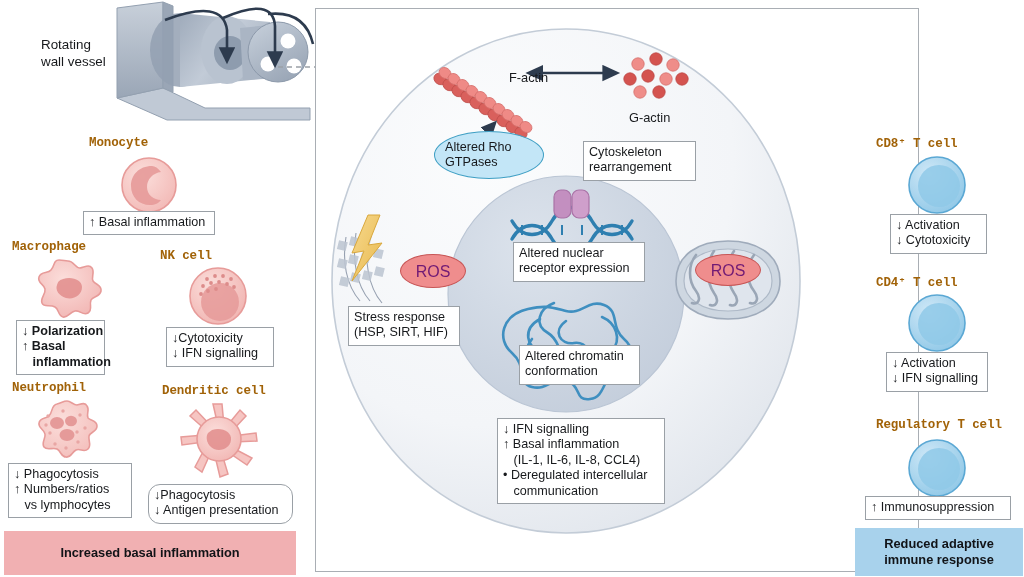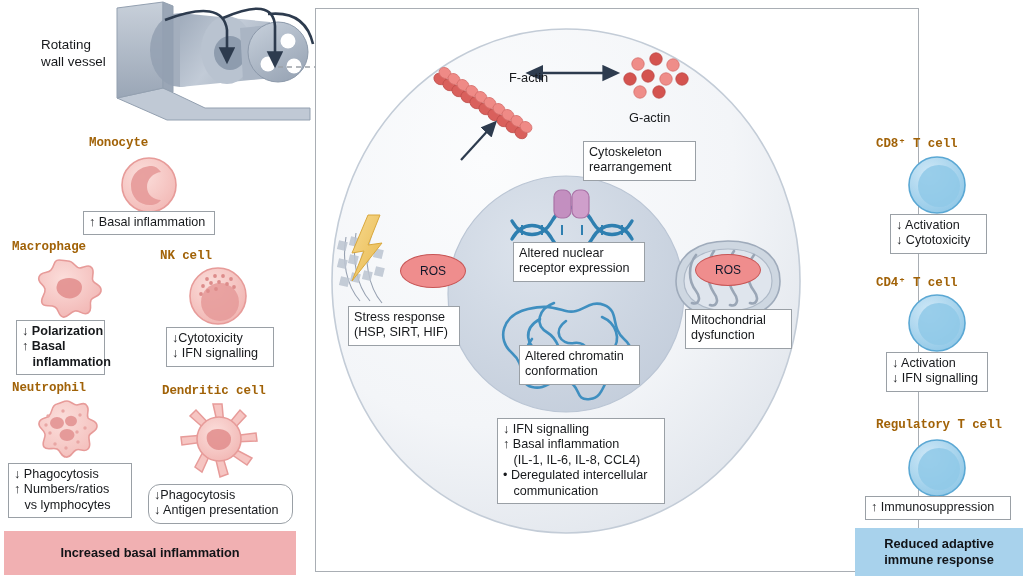--- a/index.html
+++ b/index.html
@@ -85,22 +85,22 @@
     background: #c3e6f7;
     border: 1.4px solid #3f9fc4;
     color: #17191c;
     padding-left: 10px;
     justify-content: flex-start;
     white-space: pre;
   }
   .ros-tag {
     background: #ef8d8d;
     border: 1.4px solid #c75656;
-    color: #0f172a;
-    font-size: 12px;
+    color: #701a75;
+    font-size: 16px;
     font-weight: normal;
     justify-content: center;
   }
 
   svg { display: block; overflow: visible; }
 </style>
 </head>
 <body>
 
 <div id="root">
@@ -414,39 +414,39 @@
           <path d="M398,242 C390,254 390,272 398,284 C404,292 400,298 394,296"></path>
           <path d="M418,242 C410,254 410,272 418,284 C424,292 420,298 414,296"></path>
           <path d="M438,246 C430,256 430,272 438,282 C444,290 440,296 434,294"></path>
         </g>
       </g>
     </svg>
 
     <div class="plain-label" style="left:193px; top:61px;">F-actin</div>
     <div class="plain-label" style="left:313px; top:101px;">G-actin</div>
 
+    <div class="ellipse-tag" id="rho-tag" style="left:118px; top:122px; width:110px; height:48px;">Altered Rho
+GTPases</div>
 
     <div class="ellipse-tag ros-tag" style="left:84px; top:245px; width:66px; height:34px;">ROS</div>
 
     <div class="ellipse-tag ros-tag" style="left:379px; top:245px; width:66px; height:32px;">ROS</div>
 
     <div class="note-box" style="left:267px; top:132px; width:113px;">Cytoskeleton
 rearrangement</div>
 
     <div class="note-box" style="left:197px; top:233px; width:132px;">Altered nuclear
 receptor expression</div>
 
     <div class="note-box" style="left:32px; top:297px; width:112px;">Stress response
 (HSP, SIRT, HIF)</div>
 
     <div class="note-box" style="left:203px; top:336px; width:121px;">Altered chromatin
 conformation</div>
 
-    <div class="note-box" style="left:369px; top:300px; width:107px;">Mitochondrial
-dysfunction</div>
 
     <div class="note-box" style="left:181px; top:409px; width:168px;">↓ IFN signalling
 ↑ Basal inflammation
    (IL-1, IL-6, IL-8, CCL4)
 • Deregulated intercellular
    communication</div>
   </div>
 
   <div class="cell-title" style="left:876px; top:135px; width:120px;">CD8⁺ T cell</div>
   <svg class="abs" style="left:906px; top:154px;" width="62" height="62">

